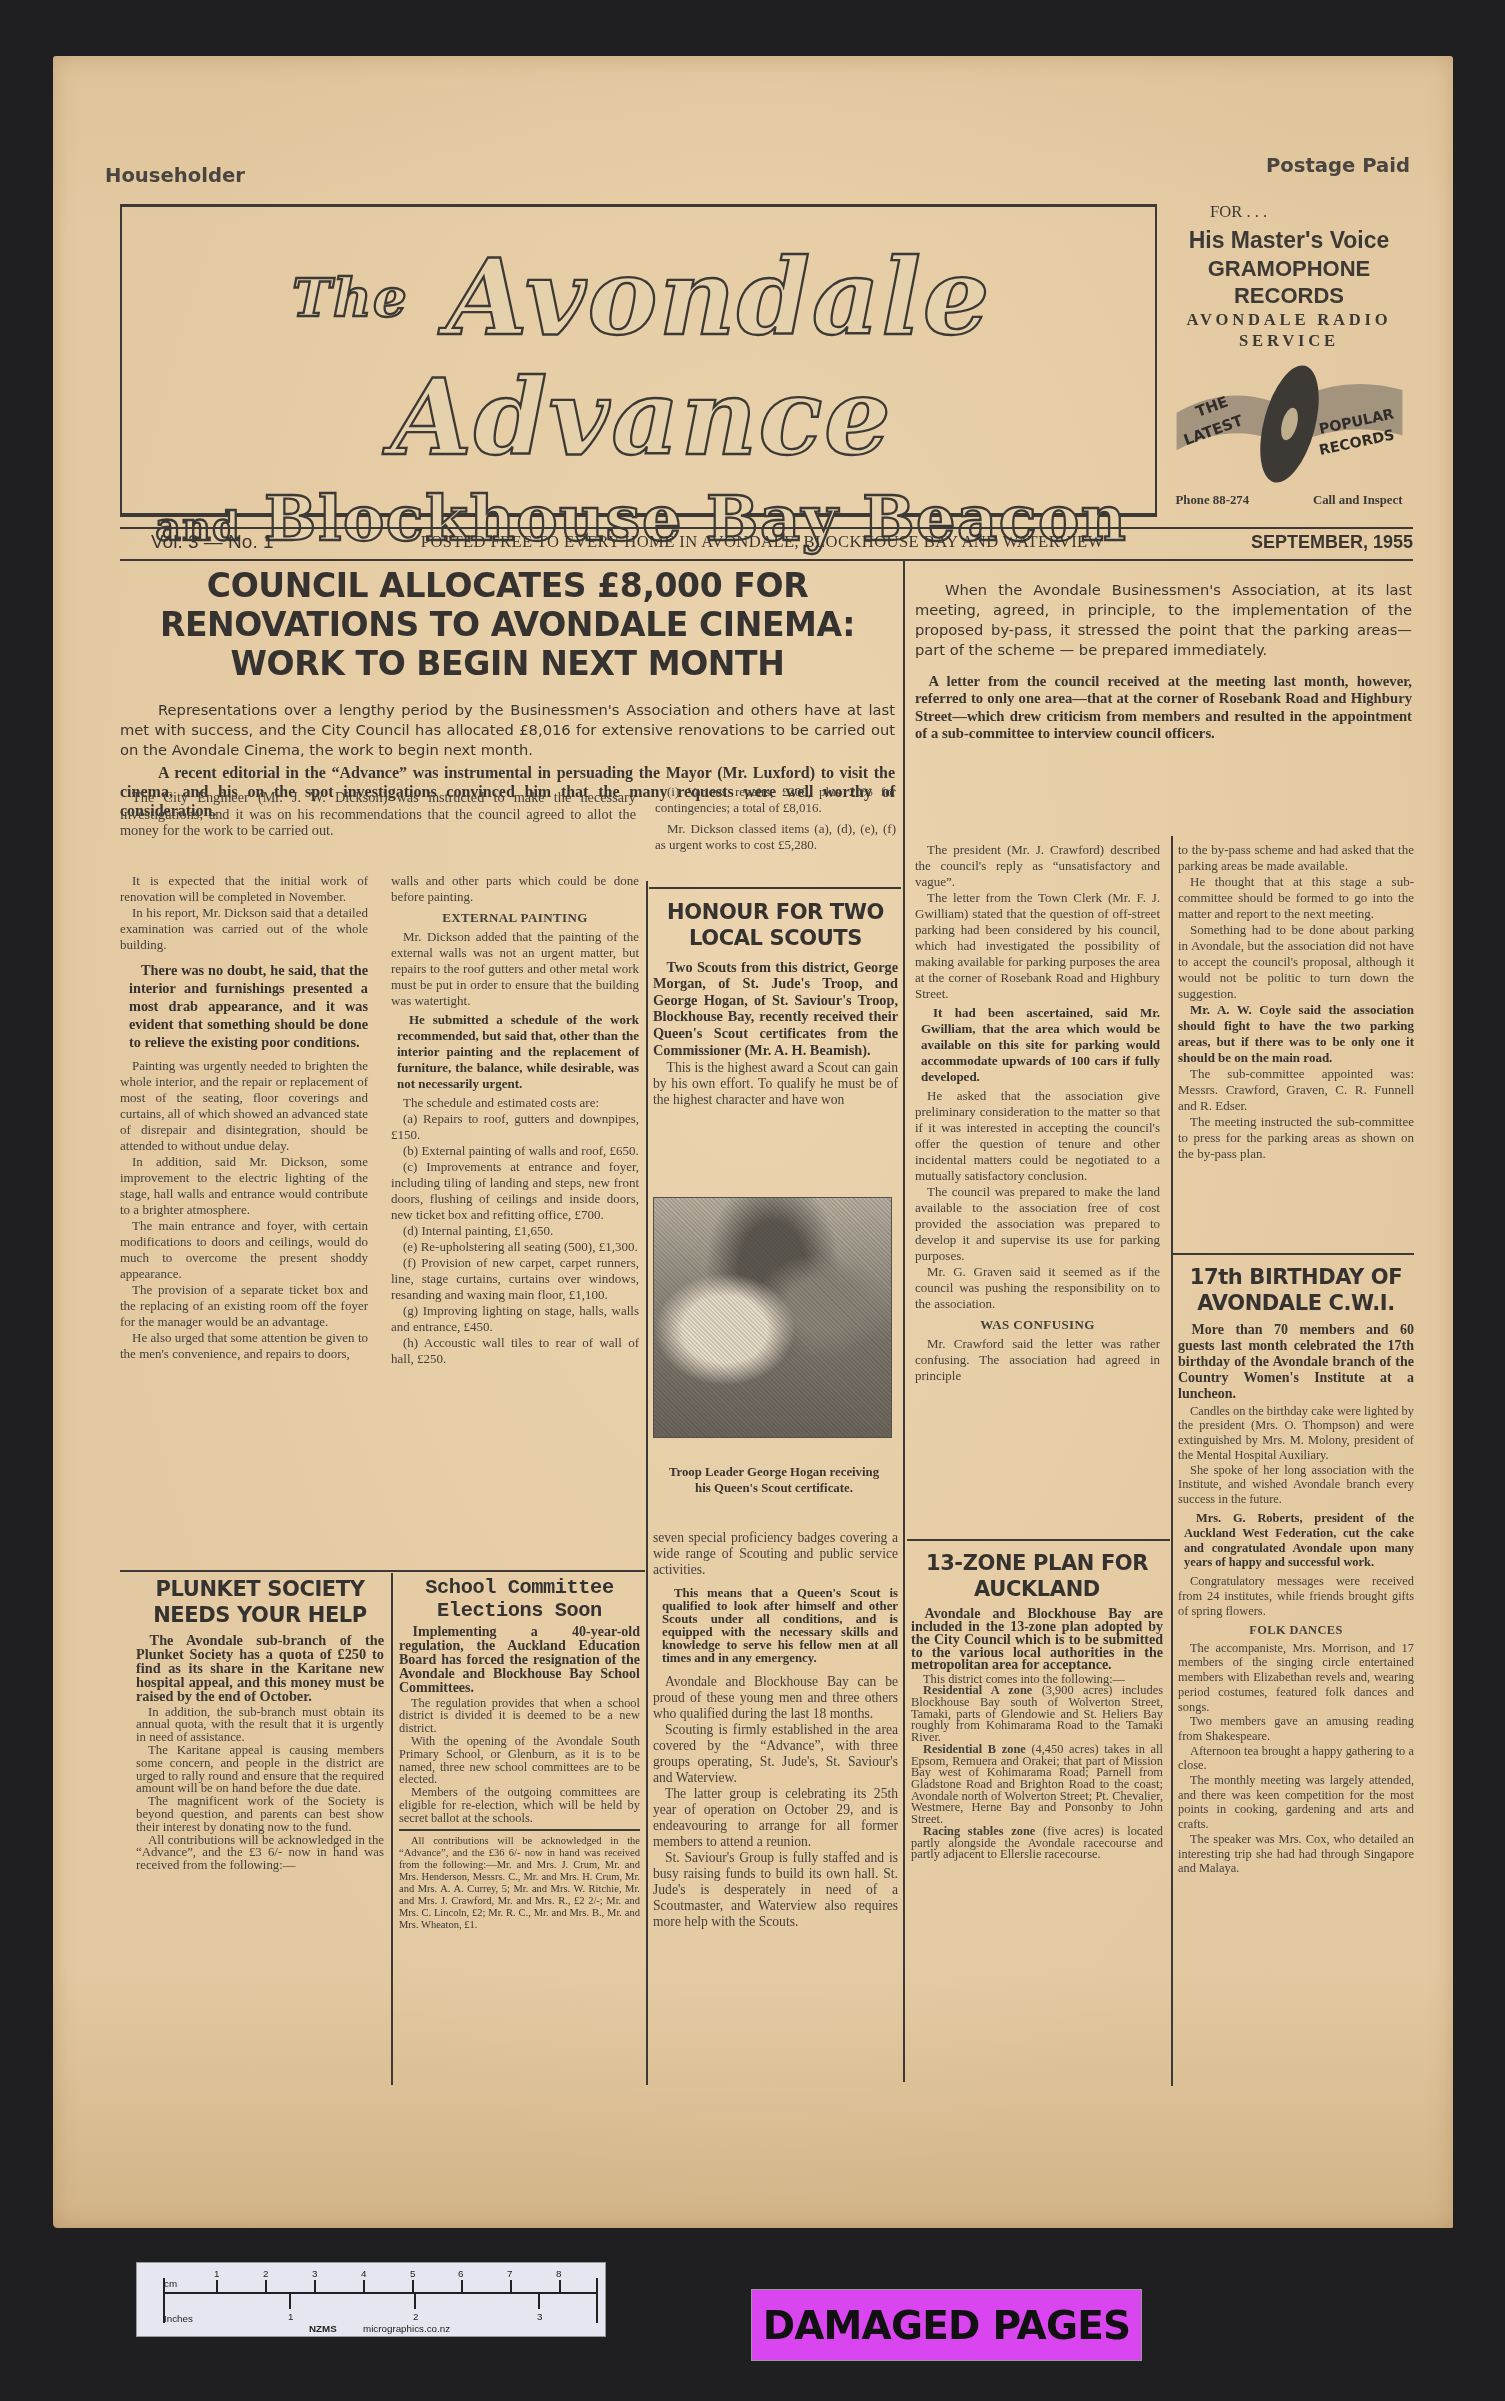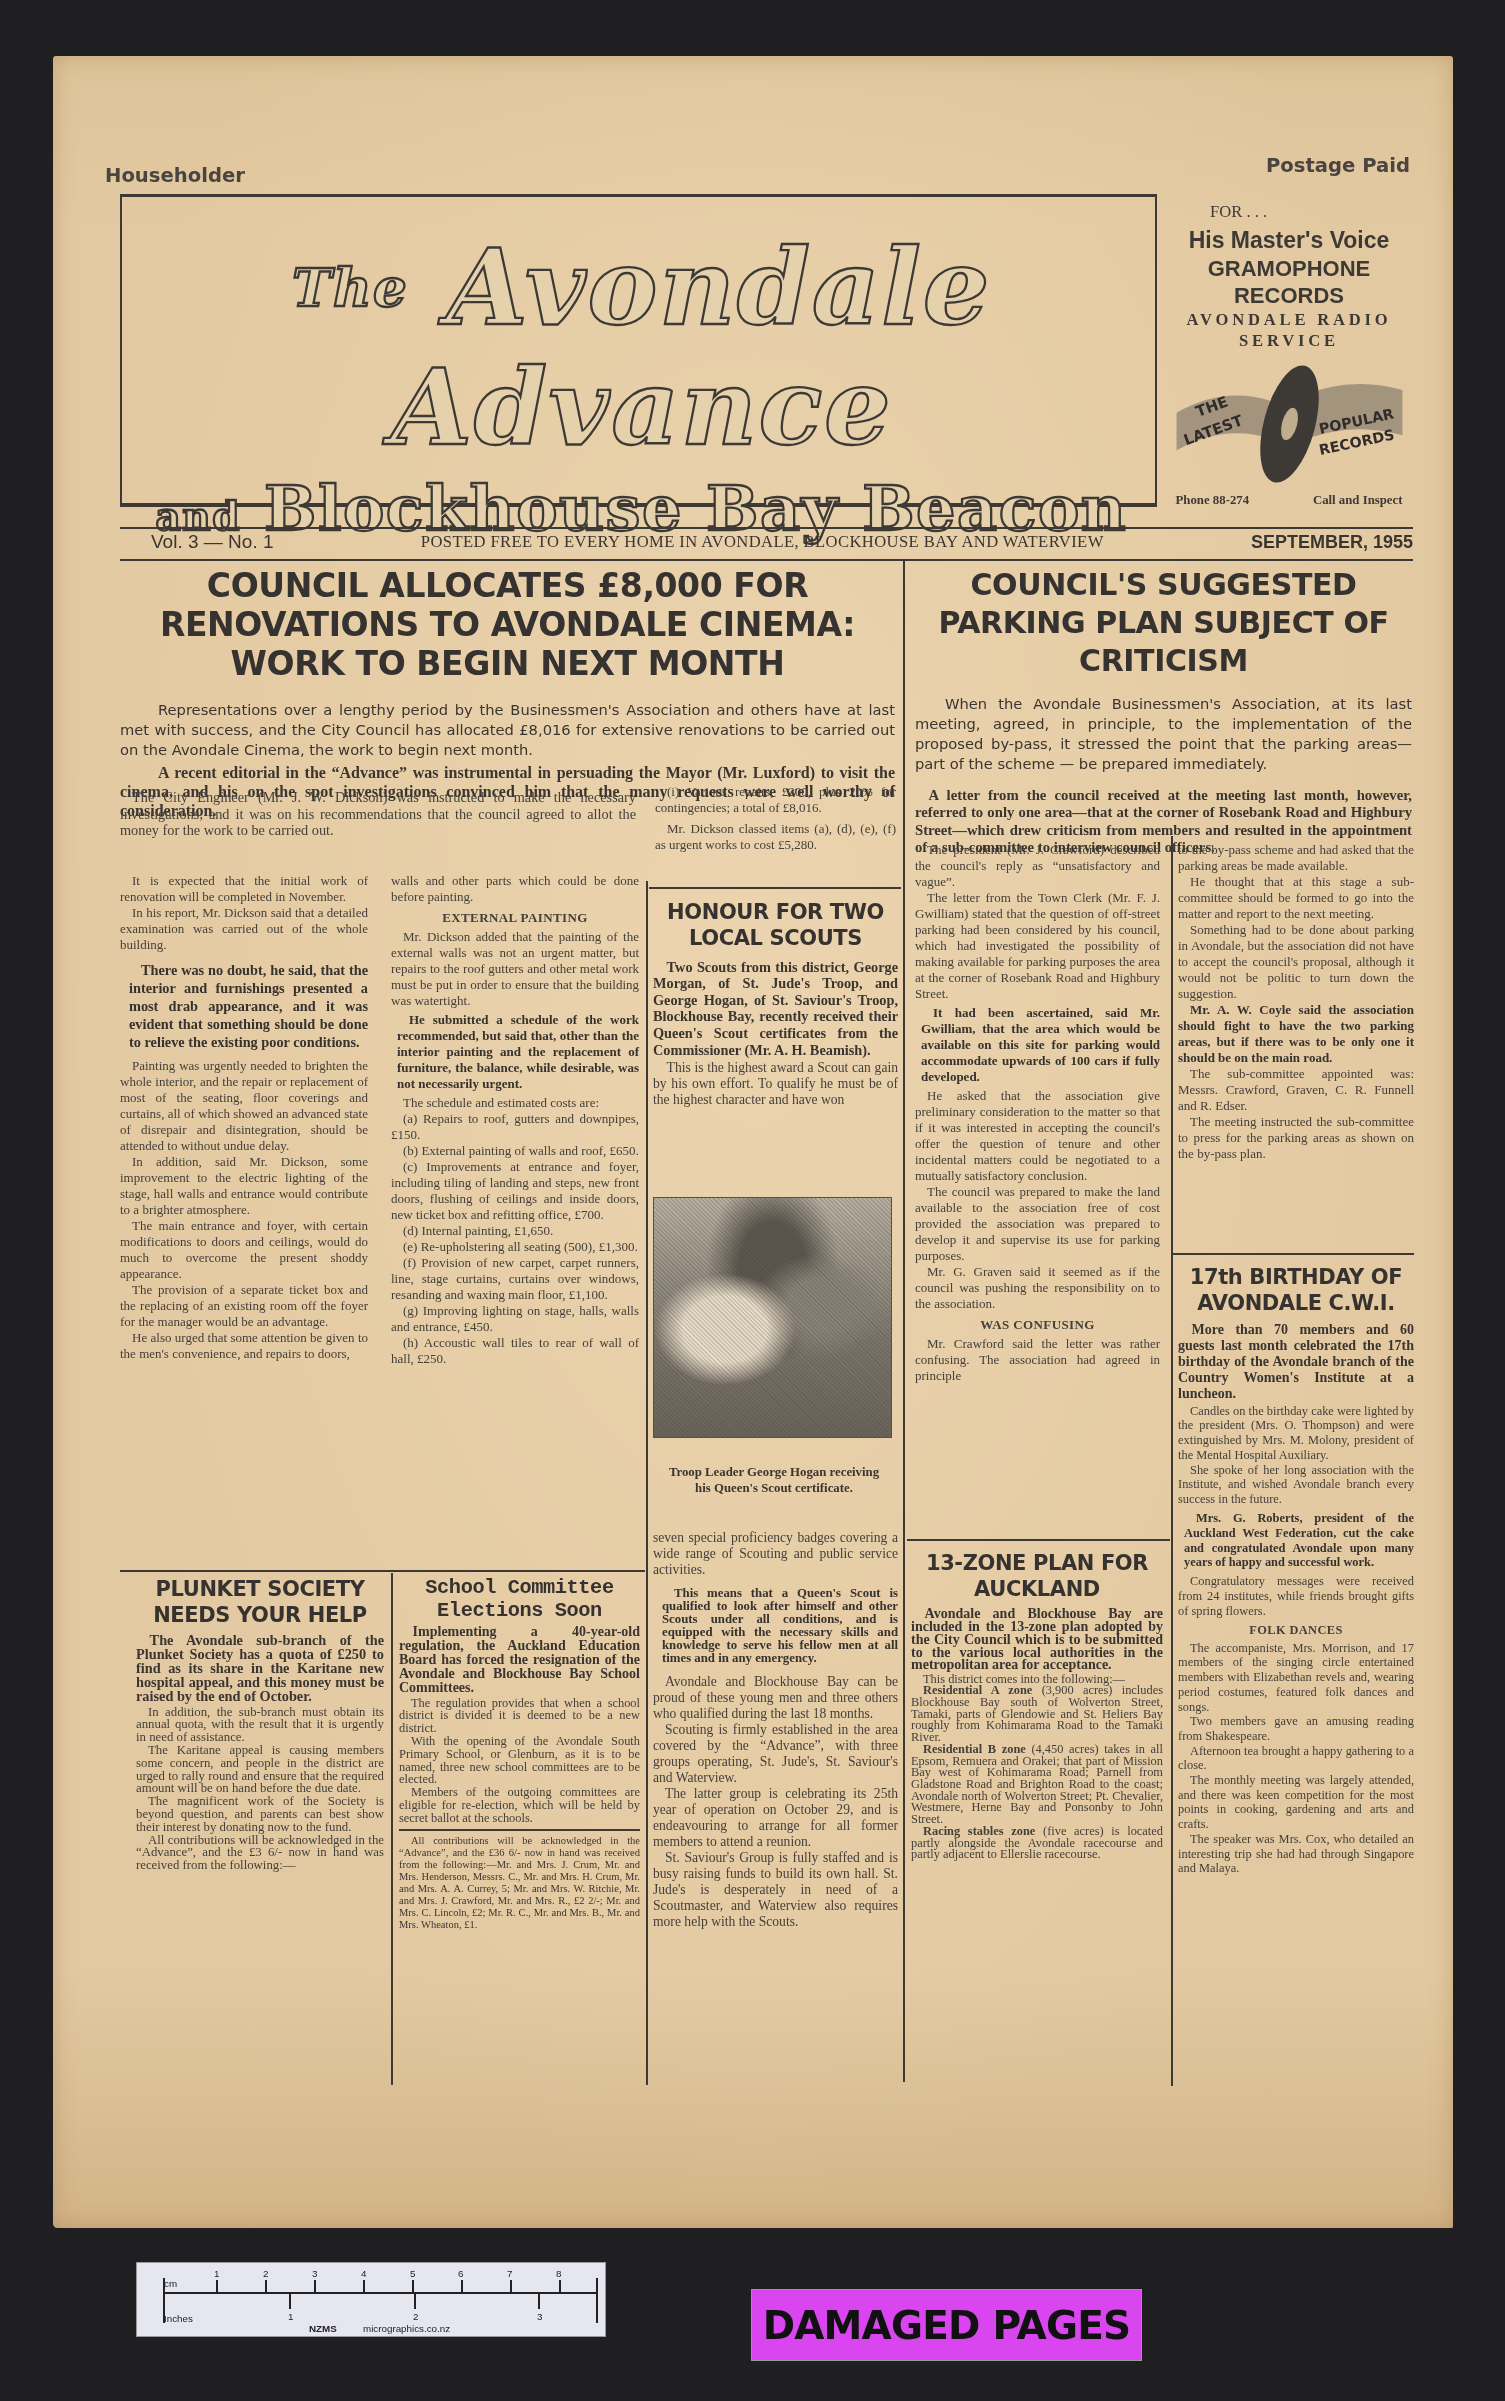--- a/index.html
+++ b/index.html
@@ -13,21 +13,21 @@
       radial-gradient(ellipse at 50% 40%, rgba(240,220,185,0.55), rgba(0,0,0,0) 70%),
       linear-gradient(180deg, rgba(200,170,120,0.18), rgba(0,0,0,0) 8%, rgba(0,0,0,0) 88%, rgba(180,140,90,0.35));
     border-radius: 3px 3px 1.5px 4.5px;
     box-shadow: inset 0 0 22.6px rgba(150,110,60,0.35);
   }
 
   .abs { position: absolute; }
 
   .corner-label { font-family: "DejaVu Sans", sans-serif; font-weight: bold; font-size: 19.6px; color: #4a4540; }
 
-  .masthead-box { position: absolute; left: 120px; top: 194px; width: 1037px; height: 313px;
+  .masthead-box { position: absolute; left: 120px; top: 204px; width: 1037px; height: 313px;
     border: 2.3px solid #3d3a36; border-top-width: 3.8px; border-bottom-width: 4.5px; }
   .masthead-title { position: absolute; left: 30px; top: 30px; width: 979px; text-align: center;
     font-family: "DejaVu Serif", serif; font-weight: bold; color: #e6d1ad;
     -webkit-text-stroke: 2.3px #3d3a36; letter-spacing: 1.5px; }
   .mt-line1 { font-size: 105px; line-height: 120px; font-style: italic; }
   .mt-the { font-size: 53px; vertical-align: top; font-style: italic; }
   .mt-line2 { font-size: 62px; line-height: 83px; }
   .mt-and { font-size: 39px; }
 
   .ad { position: absolute; left: 1165px; top: 202px; width: 248px; height: 316px; text-align: center; color: #3d3a36; }
@@ -204,21 +204,20 @@
   <div class="body" style="margin-top:1.5px;font-size:12.4px;line-height:12.8px;">
     <p>The regulation provides that when a school district is divided it is deemed to be a new district.</p>
     <p>With the opening of the Avondale South Primary School, or Glenburn, as it is to be named, three new school committees are to be elected.</p>
     <p>Members of the outgoing committees are eligible for re-election, which will be held by secret ballot at the schools.</p>
   </div>
   <div style="height:1.5px;background:#3d3a36;margin:4.5px 0;"></div>
   <div class="small" style="text-indent:12px;">All contributions will be acknowledged in the “Advance”, and the £36 6/- now in hand was received from the following:—Mr. and Mrs. J. Crum, Mr. and Mrs. Henderson, Messrs. C., Mr. and Mrs. H. Crum, Mr. and Mrs. A. A. Currey, 5; Mr. and Mrs. W. Ritchie, Mr. and Mrs. J. Crawford, Mr. and Mrs. R., £2 2/-; Mr. and Mrs. C. Lincoln, £2; Mr. R. C., Mr. and Mrs. B., Mr. and Mrs. Wheaton, £1.</div>
 </div>
 
 <div class="abs" style="left:915px;top:566px;width:497px;">
-  <div class="headline" style="font-size:30px;line-height:38px;">COUNCIL'S SUGGESTED PARKING PLAN SUBJECT OF CRITICISM</div>
   <div class="intro" style="margin-top:13.6px;text-indent:30px;font-size:14.7px;line-height:20px;">When the Avondale Businessmen's Association, at its last meeting, agreed, in principle, to the implementation of the proposed by-pass, it stressed the point that the parking areas—part of the scheme — be prepared immediately.</div>
   <div class="lead" style="margin-top:13.6px;text-indent:13.6px;font-size:14.7px;line-height:17.3px;">A letter from the council received at the meeting last month, however, referred to only one area—that at the corner of Rosebank Road and Highbury Street—which drew criticism from members and resulted in the appointment of a sub-committee to interview council officers.</div>
 </div>
 <div class="abs body" style="left:915px;top:842px;width:245px;">
   <p>The president (Mr. J. Crawford) described the council's reply as “unsatisfactory and vague”.</p>
   <p>The letter from the Town Clerk (Mr. F. J. Gwilliam) stated that the question of off-street parking had been considered by his council, which had investigated the possibility of making available for parking purposes the area at the corner of Rosebank Road and Highbury Street.</p>
   <p class="b" style="margin:3px 0;padding-left:6px;">It had been ascertained, said Mr. Gwilliam, that the area which would be available on this site for parking would accommodate upwards of 100 cars if fully developed.</p>
   <p>He asked that the association give preliminary consideration to the matter so that if it was interested in accepting the council's offer the question of tenure and other incidental matters could be negotiated to a mutually satisfactory conclusion.</p>
   <p>The council was prepared to make the land available to the association free of cost provided the association was prepared to develop it and supervise its use for parking purposes.</p>
   <p>Mr. G. Graven said it seemed as if the council was pushing the responsibility on to the association.</p>

